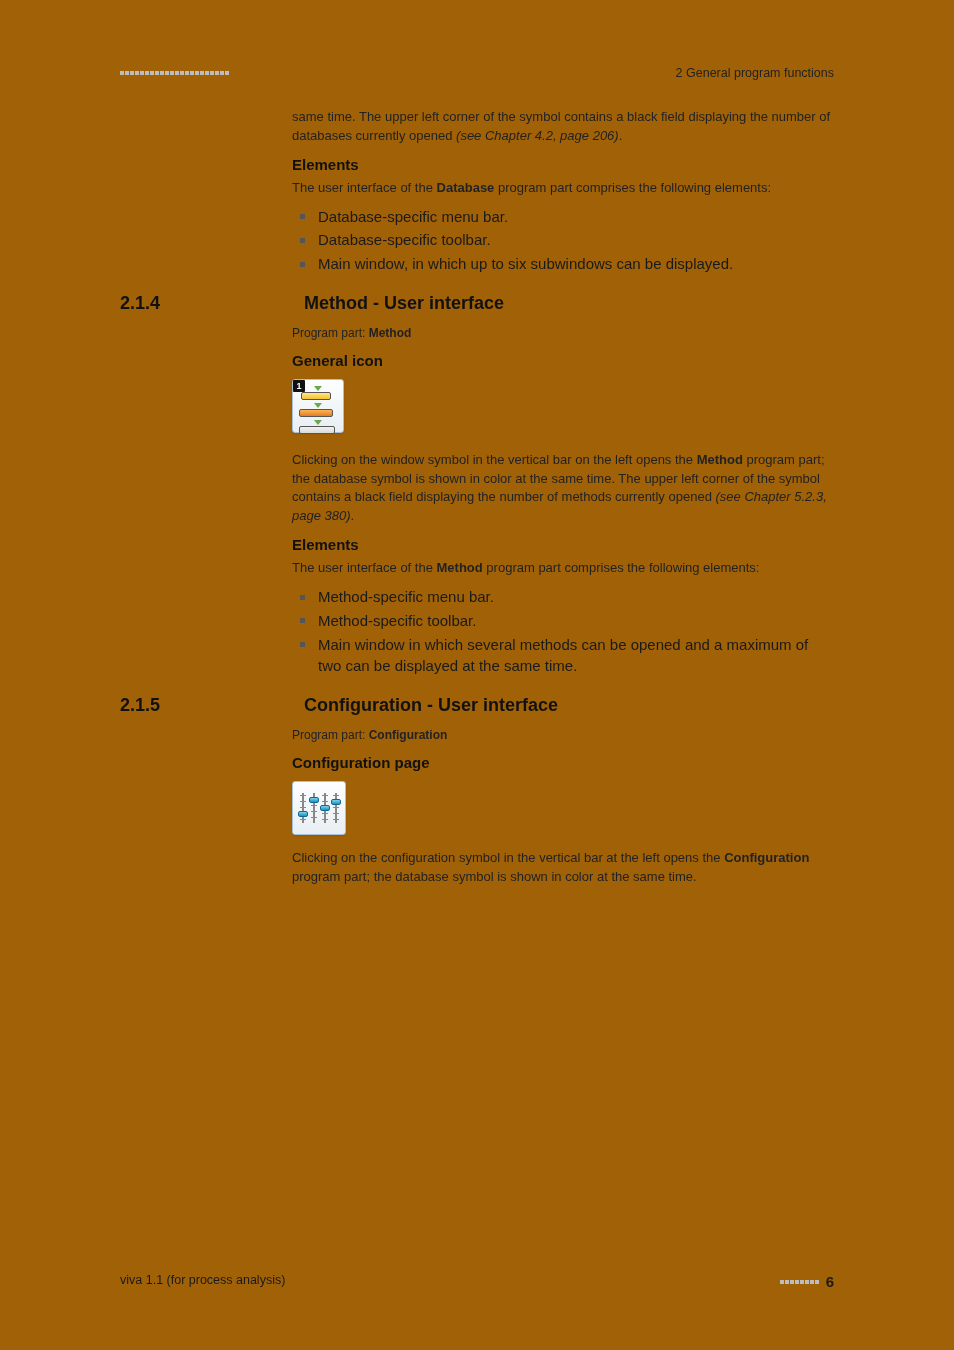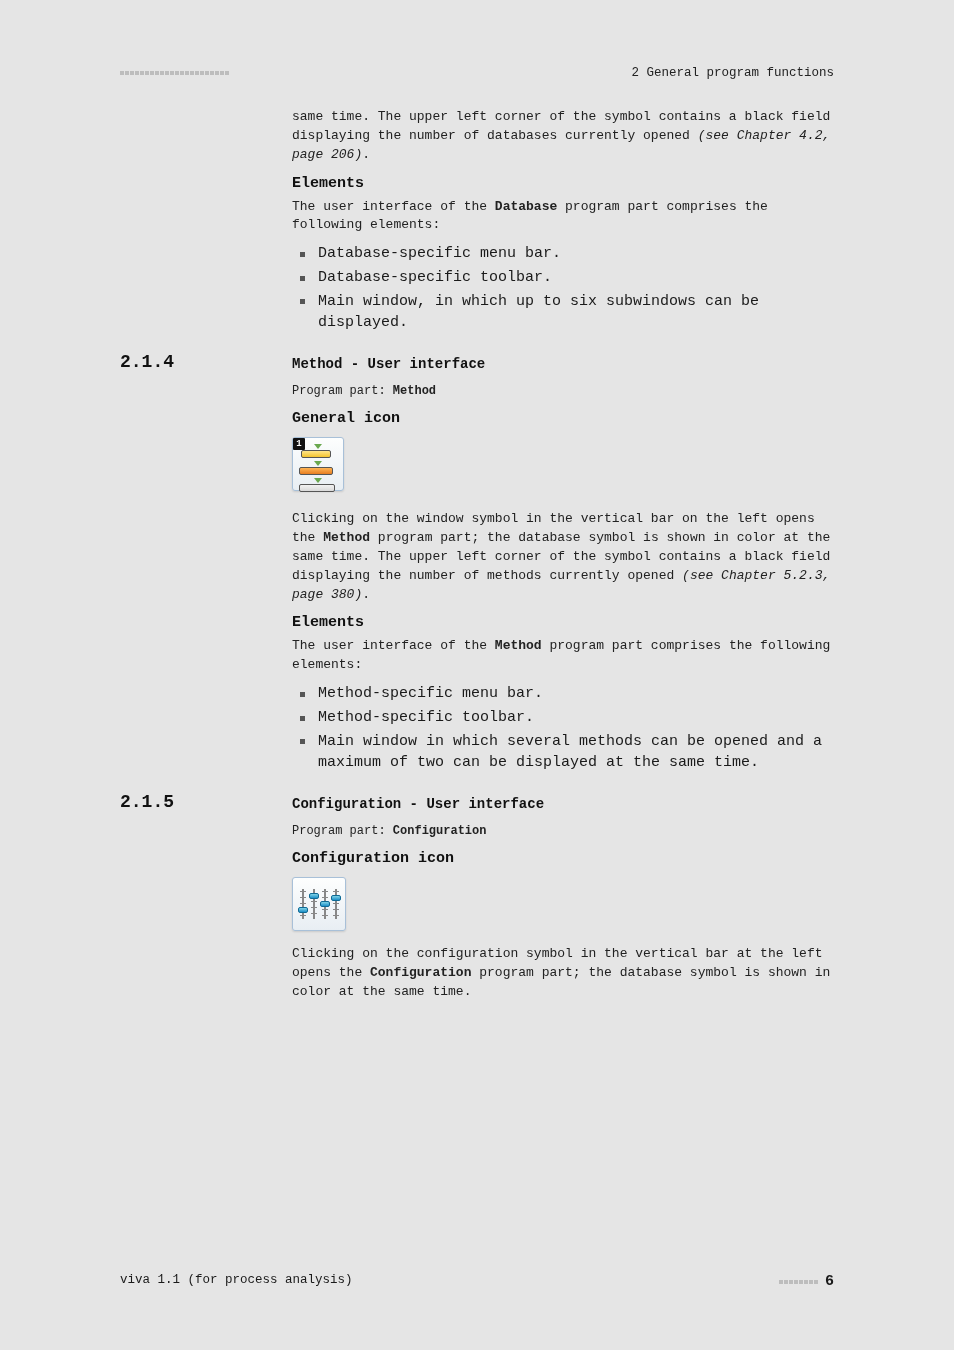--- a/index.html
+++ b/index.html
@@ -1,22 +1,22 @@
 <!DOCTYPE html>
 <html><head>
 <meta charset="utf-8">
 <style>
   * { box-sizing: border-box; margin: 0; padding: 0; }
   html, body { background: #fff; }
   .page {
     width: 954px;
     height: 1350px;
     position: relative;
-    background: #e5e5e5;
-    font-family: Liberation Mono, monospace;
+    background: #a16207;
+    font-family: Liberation Sans, sans-serif;
     color: #1a1a1a;
   }
   .header-bar {
     position: absolute;
     top: 66px;
     left: 120px;
     right: 120px;
     display: flex;
     justify-content: space-between;
     align-items: center;
@@ -34,34 +34,35 @@
   .header-right { font-size: 12.5px; color: #222; }
   .content {
     position: absolute;
     top: 108px;
     left: 120px;
     right: 120px;
   }
   .right-col { padding-left: 172px; }
   .section-head {
     display: flex;
-    align-items: flex-end;
+    align-items: flex-start;
     margin-top: 18px;
     margin-bottom: 2px;
+    gap: 12px;
   }
   .section-num {
     width: 172px;
     font-weight: 800;
     font-size: 18px;
     color: #111;
     flex-shrink: 0;
   }
   .section-title {
     font-weight: 800;
-    font-size: 14px;
+    font-size: 18px;
     color: #111;
   }
   .pp-line {
     font-size: 12px;
     color: #222;
     margin-top: 12px;
     margin-bottom: 12px;
   }
   .pp-line .b { font-weight: 700; }
   .h3 {
@@ -243,21 +244,21 @@
 
     <div class="section-head">
       <div class="section-num">2.1.5</div>
       <div class="section-title">Configuration - User interface</div>
     </div>
     <div class="right-col">
       <div class="pp-line">
         <span>Program part: </span><span class="b">Configuration</span>
       </div>
 
-      <div class="h3">Configuration icon</div>
+      <div class="h3">Configuration page</div>
       <div class="icon-frame">
         <div class="config-icon">
           <div class="slider">
             <div class="rail"></div>
             <div class="tick" style="top:4px"></div>
               <div class="tick" style="top:10px"></div>
               <div class="tick" style="top:16px"></div>
               <div class="tick" style="top:28px"></div>
             <div class="knob" style="top:20px"></div>
           </div>

